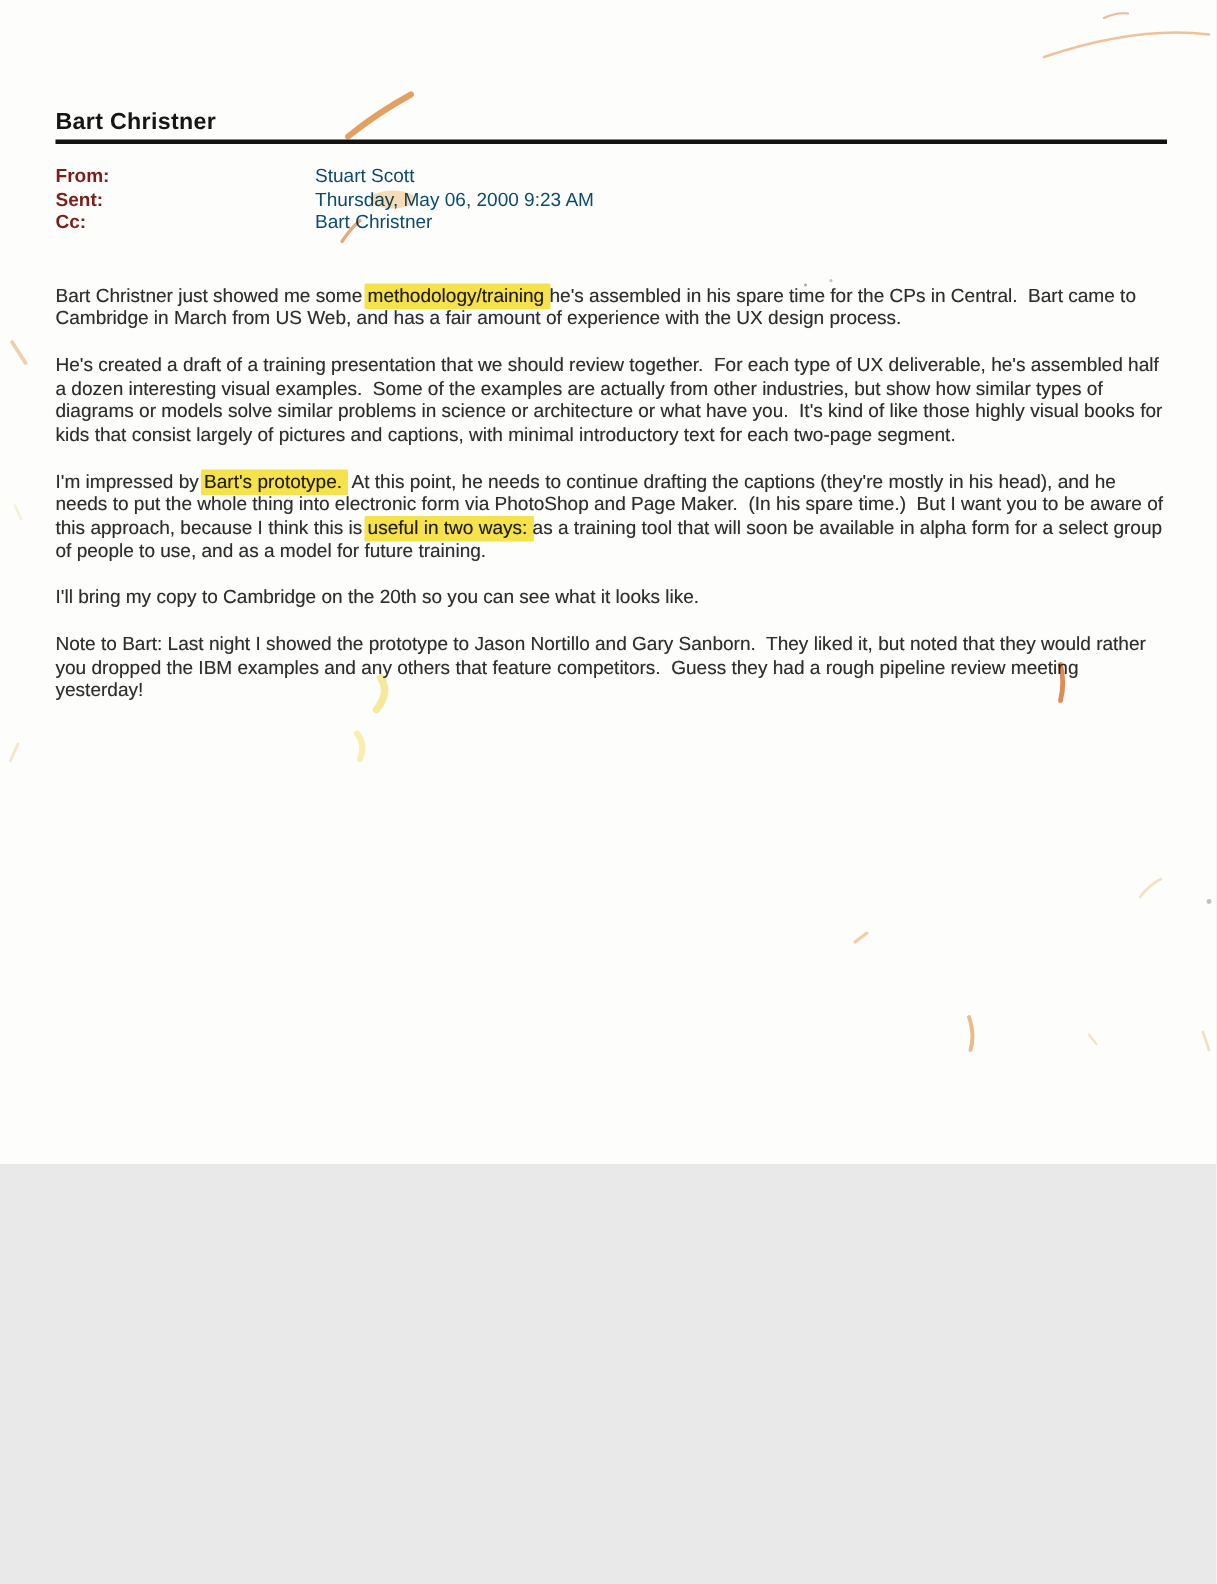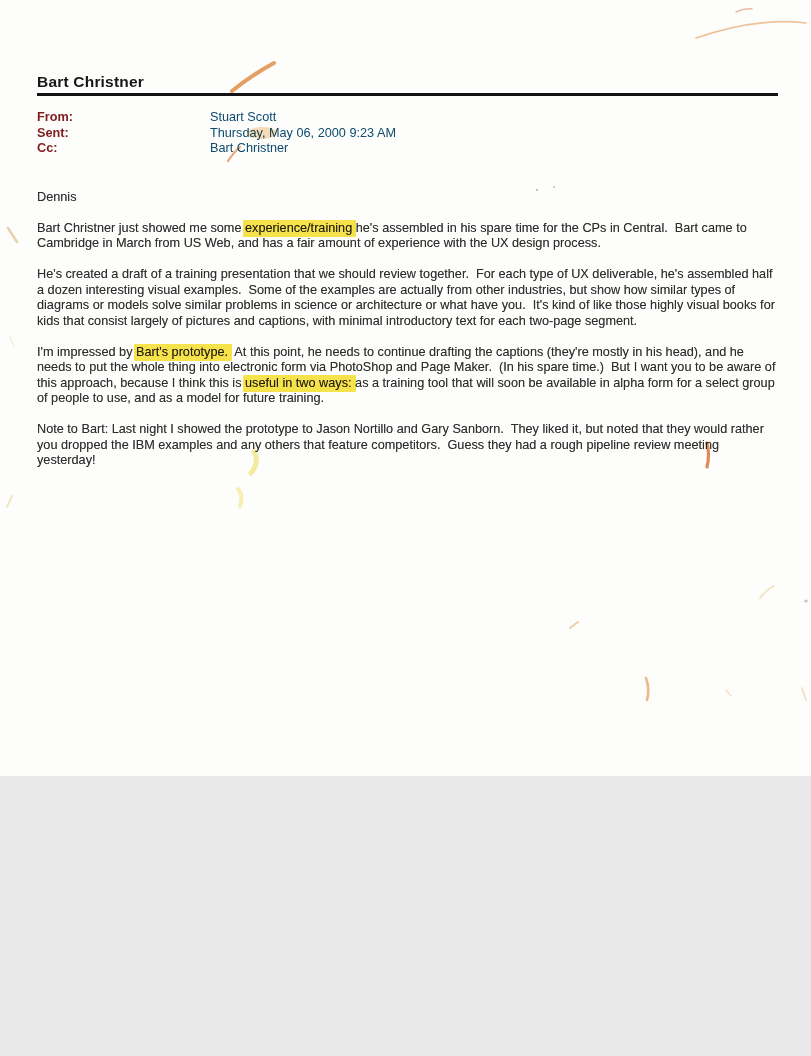--- a/index.html
+++ b/index.html
@@ -113,28 +113,28 @@
         <span class="field-label">Sent:</span>
         <span class="field-value">Thursday, May 06, 2000 9:23 AM</span>
       </div>
       <div class="field-row">
         <span class="field-label">Cc:</span>
         <span class="field-value">Bart Christner</span>
       </div>
     </div>
 
     <div class="body-text">
-      <p>Dennis</p>
 
-      <p class="para"><span>Bart Christner just showed me some </span><mark class="hl">experience/training</mark><span> he's assembled in his spare time for the CPs in Central.  Bart came to Cambridge in March from US Web, and has a fair amount of experience with the UX design process.</span></p>
+      <p class="para"><span>Bart Christner just showed me some </span><mark class="hl">methodology/training</mark><span> he's assembled in his spare time for the CPs in Central.  Bart came to Cambridge in March from US Web, and has a fair amount of experience with the UX design process.</span></p>
 
       <p>He's created a draft of a training presentation that we should review together.  For each type of UX deliverable, he's assembled half a dozen interesting visual examples.  Some of the examples are actually from other industries, but show how similar types of diagrams or models solve similar problems in science or architecture or what have you.  It's kind of like those highly visual books for kids that consist largely of pictures and captions, with minimal introductory text for each two-page segment.</p>
 
       <p class="para"><span>I'm impressed by </span><mark class="hl">Bart's prototype.</mark><span>  At this point, he needs to continue drafting the captions (they're mostly in his head), and he needs to put the whole thing into electronic form via PhotoShop and Page Maker.  (In his spare time.)  But I want you to be aware of this approach, because I think this is </span><mark class="hl">useful in two ways:</mark><span> as a training tool that will soon be available in alpha form for a select group of people to use, and as a model for future training.</span></p>
 
+      <p>I'll bring my copy to Cambridge on the 20th so you can see what it looks like.</p>
 
       <p>Note to Bart: Last night I showed the prototype to Jason Nortillo and Gary Sanborn.  They liked it, but noted that they would rather you dropped the IBM examples and any others that feature competitors.  Guess they had a rough pipeline review meeting yesterday!</p>
 
     </div>
 
   </div>
 
   <div class="pagenum">1</div>
 
   <svg class="artifacts" viewBox="0 0 811 1056" xmlns="http://www.w3.org/2000/svg">

